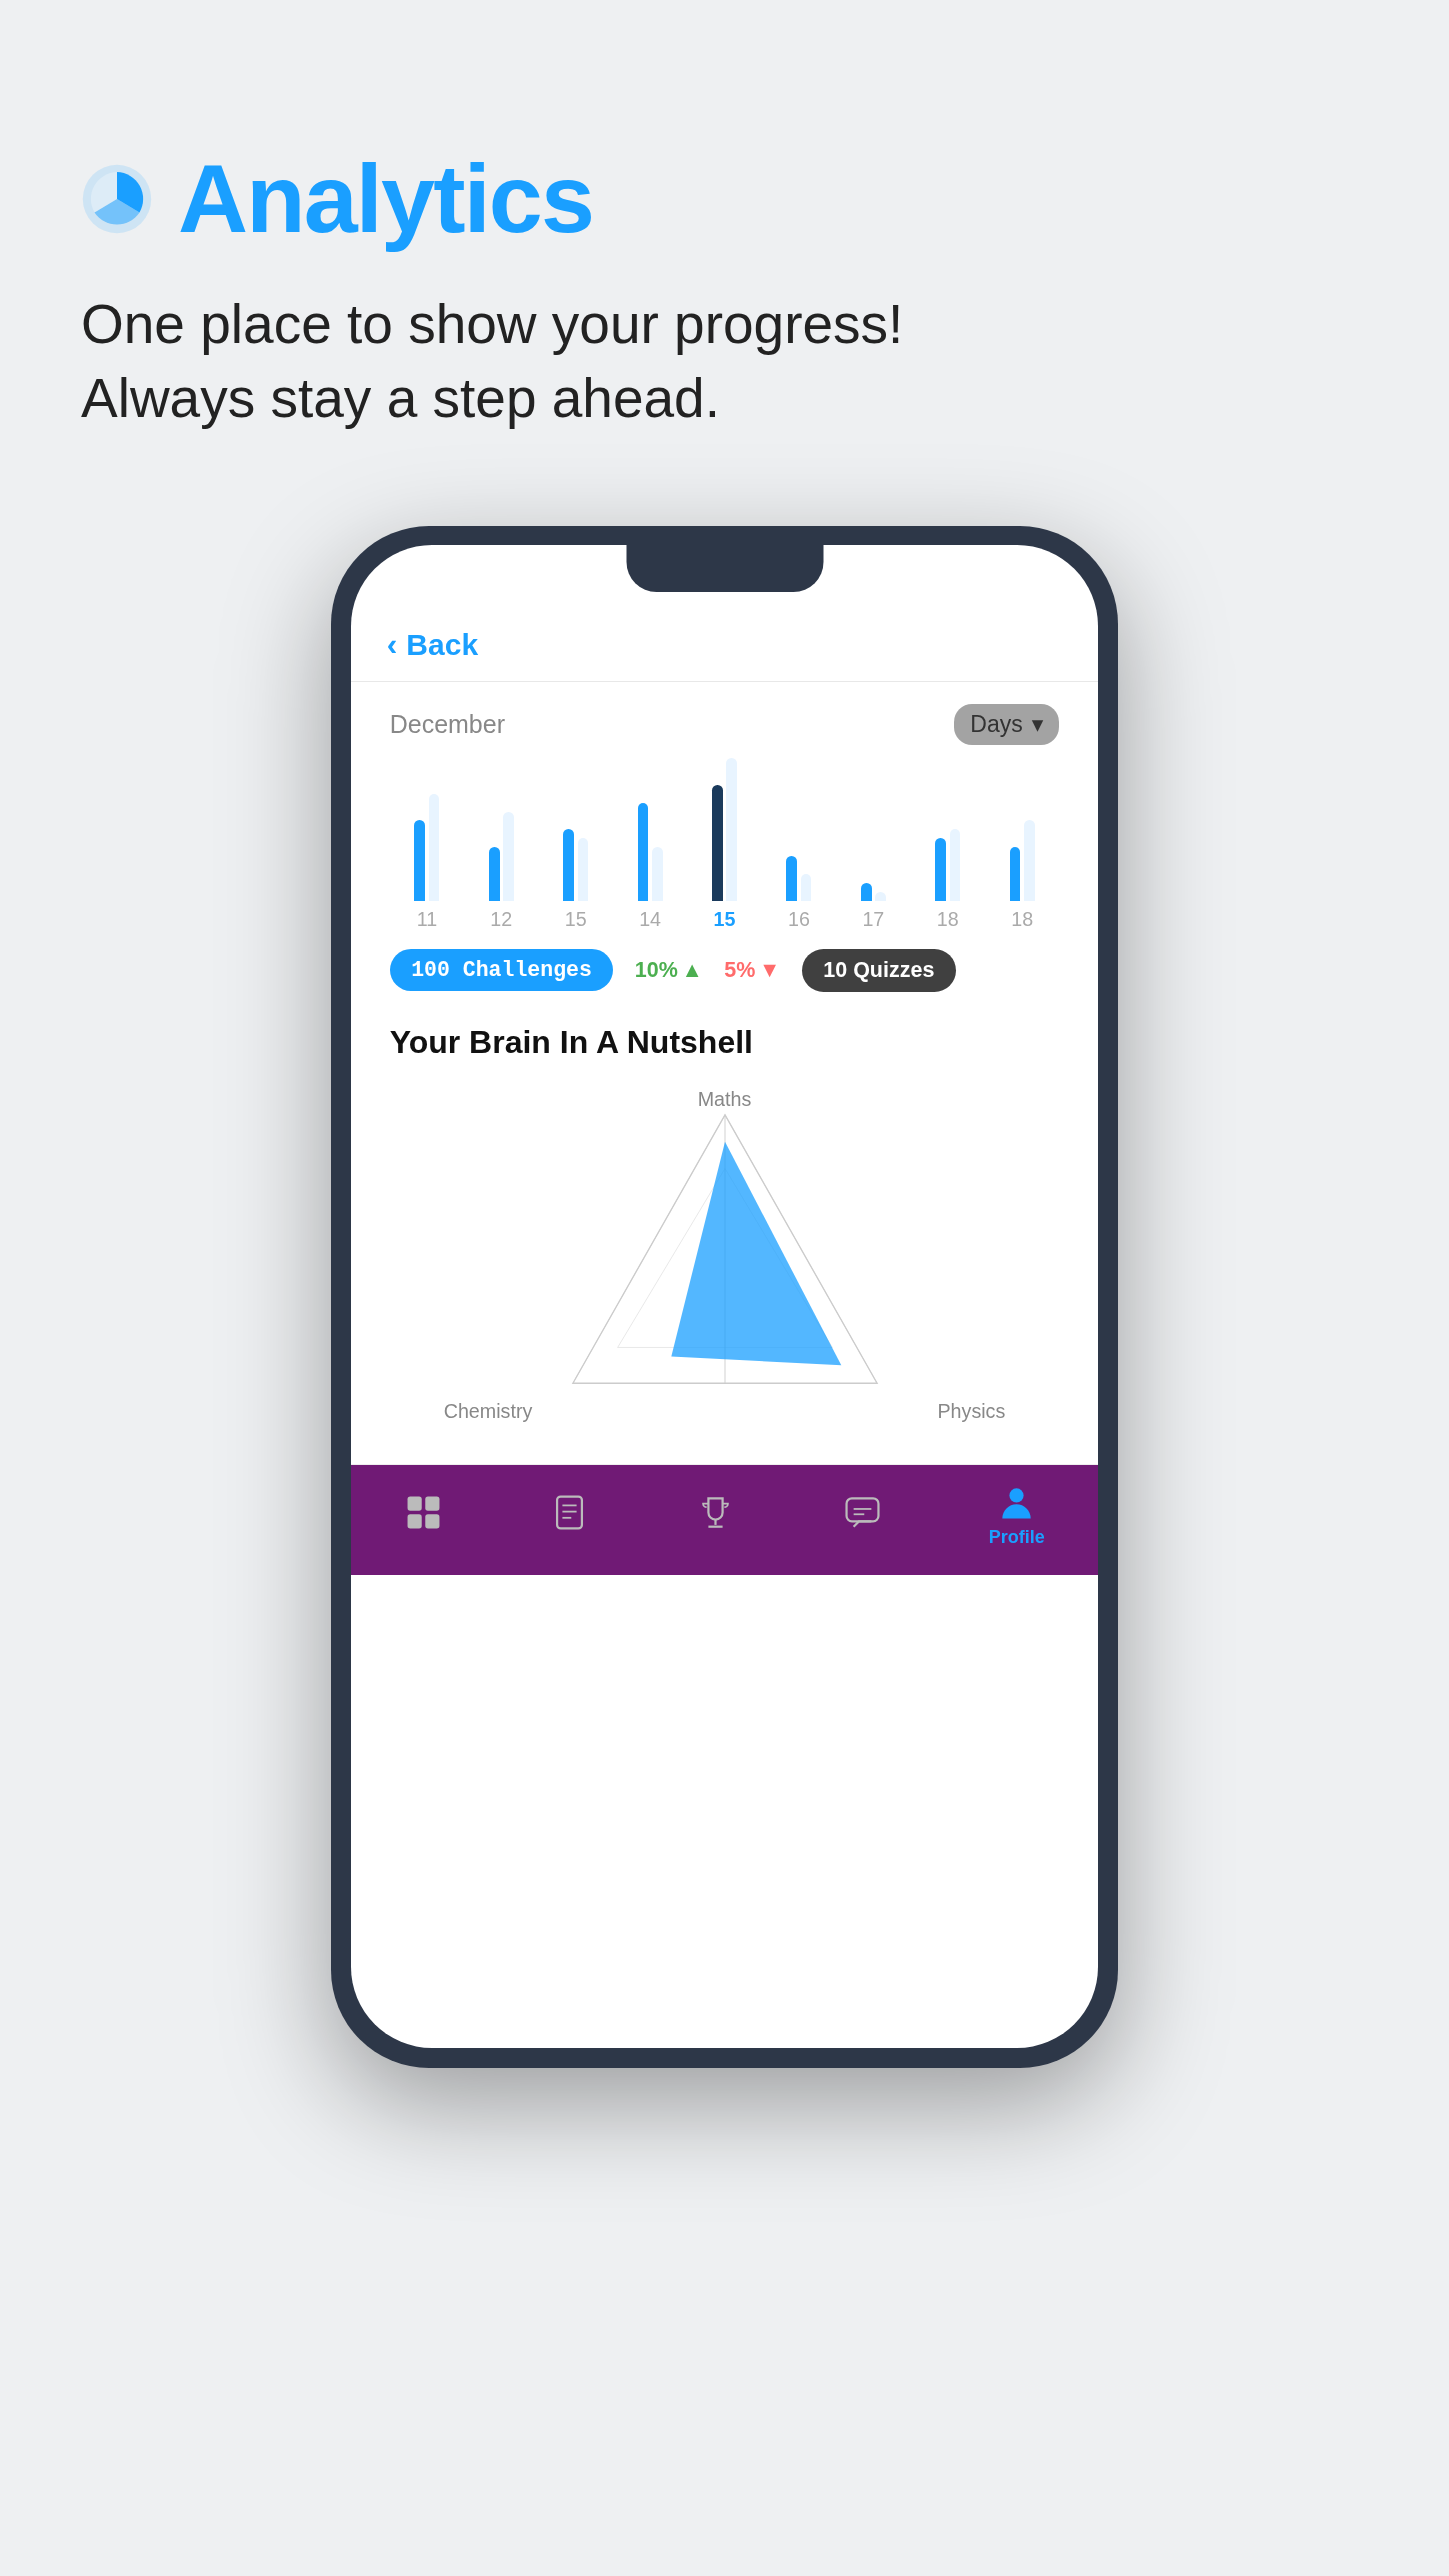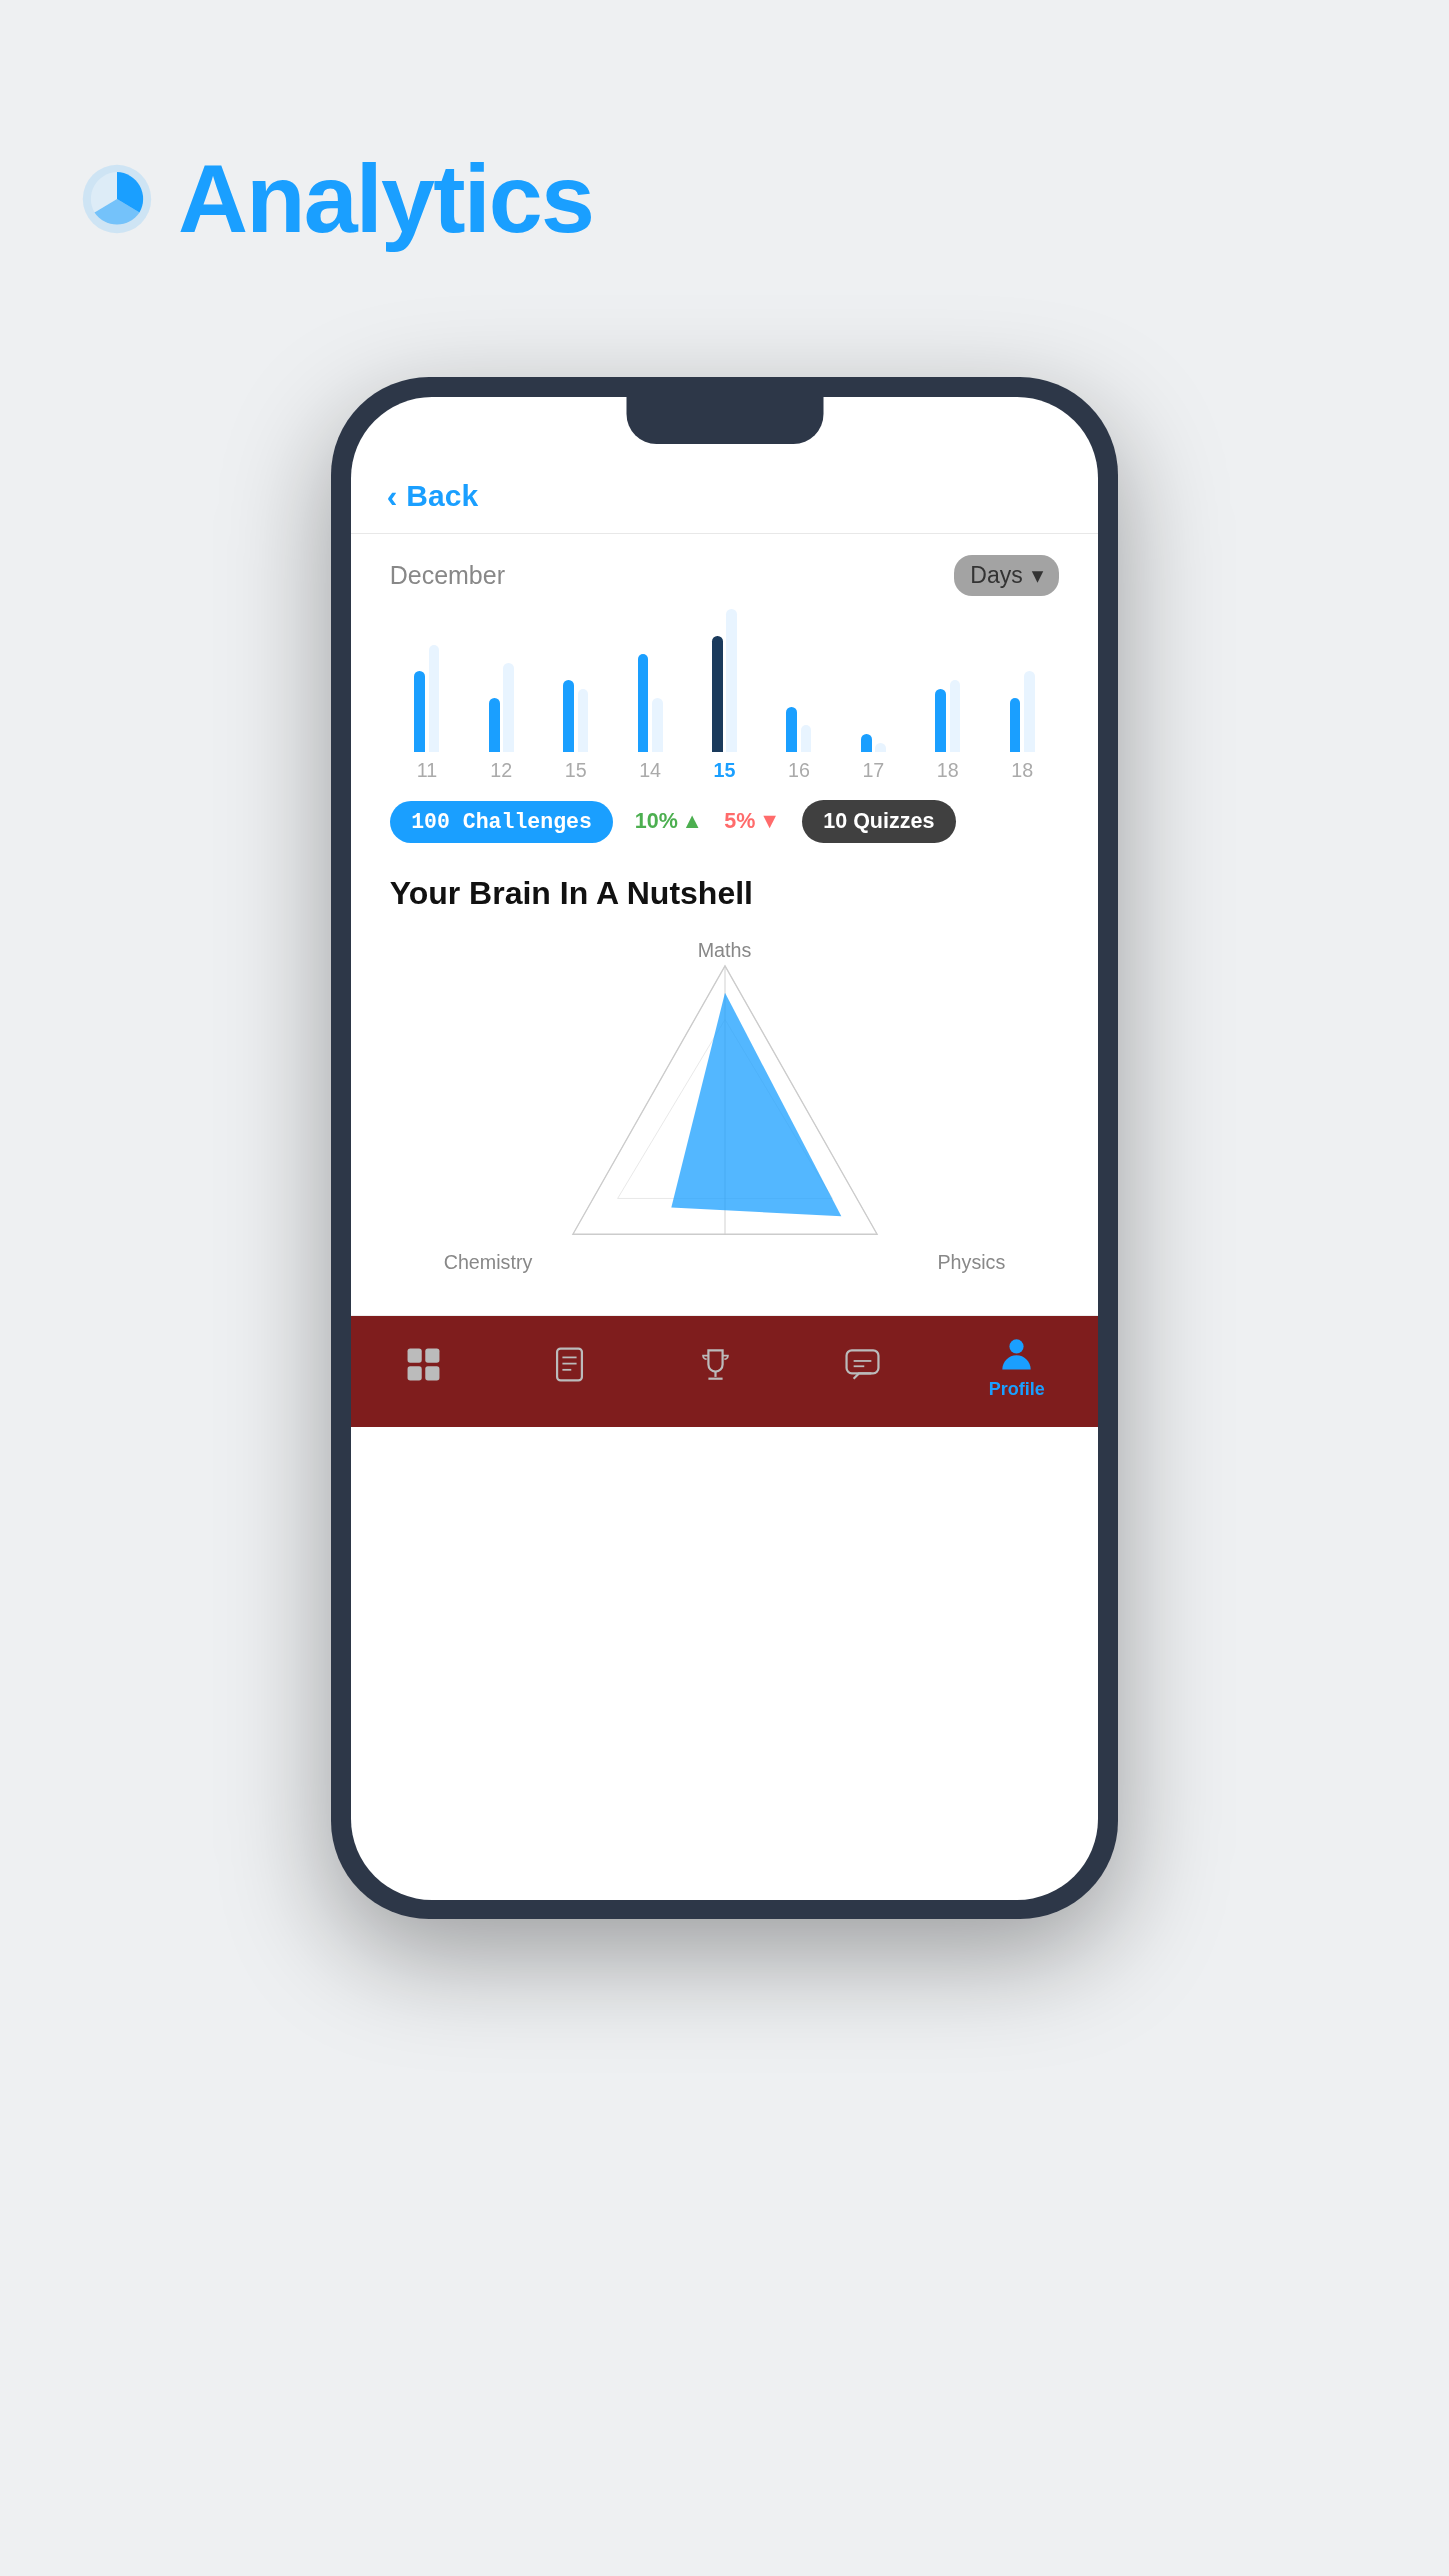--- a/index.html
+++ b/index.html
@@ -281,21 +281,21 @@
     }
 
     
     .bottom-nav {
       display: flex;
       justify-content: space-around;
       align-items: center;
       padding: 18px 0 27px 0;
       border-top: 0.9px solid #eee;
       margin-top: 27px;
-      background: #7f1d1d;
+      background: #701a75;
     }
 
     .nav-item {
       display: flex;
       flex-direction: column;
       align-items: center;
       gap: 5.4px;
       cursor: pointer;
     }
 
@@ -321,20 +321,24 @@
 <div class="page-header">
   <div class="header-title-row">
     <svg class="analytics-icon" viewBox="0 0 80 80" fill="none">
       <circle cx="40" cy="40" r="38" fill="#1a9fff" opacity="0.15"></circle>
       <path d="M40 40 L40 10 A30 30 0 0 1 65 55 Z" fill="#1a9fff"></path>
       <path d="M40 40 L65 55 A30 30 0 0 1 15 55 Z" fill="#1a9fff" opacity="0.5"></path>
       <path d="M40 40 L15 55 A30 30 0 0 1 40 10 Z" fill="#fff" opacity="0.3"></path>
     </svg>
     <h1 class="header-title">Analytics</h1>
   </div>
+  <p class="header-subtitle">
+    <span>One place to show your progress!</span><br>
+    <span>Always stay a step ahead.</span>
+  </p>
 </div>
 
 <div class="phone-wrapper">
   <div class="phone-outer">
     <div class="phone-notch"></div>
     <div class="phone-screen">
       <div class="screen-content">
 
         <div class="back-btn">
           <span class="back-chevron">‹</span>

